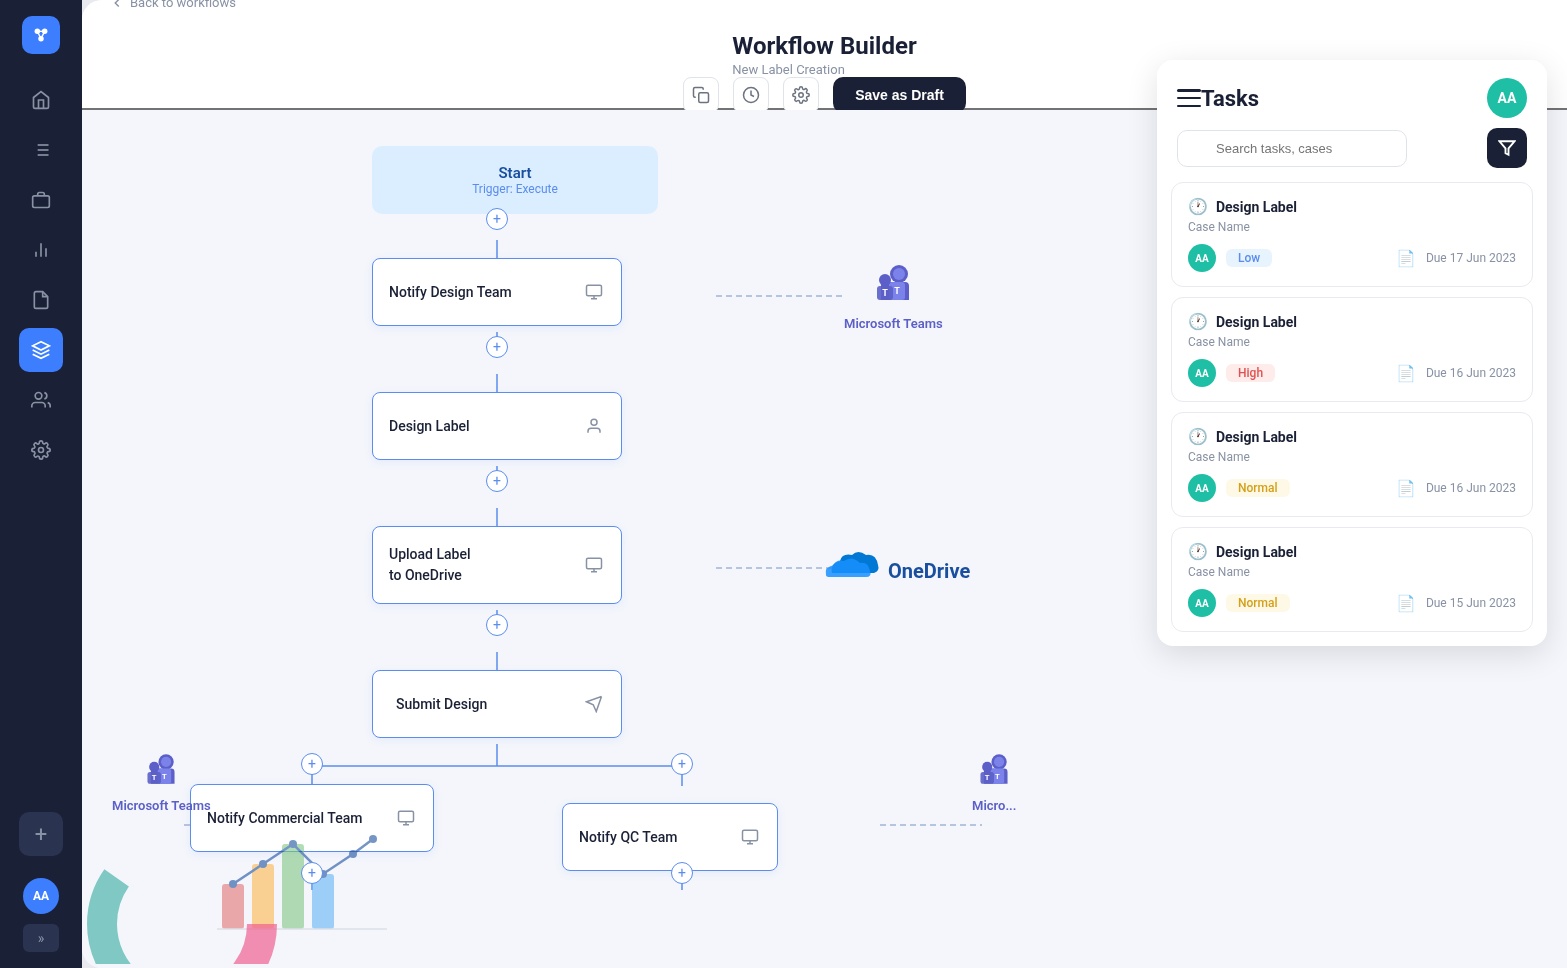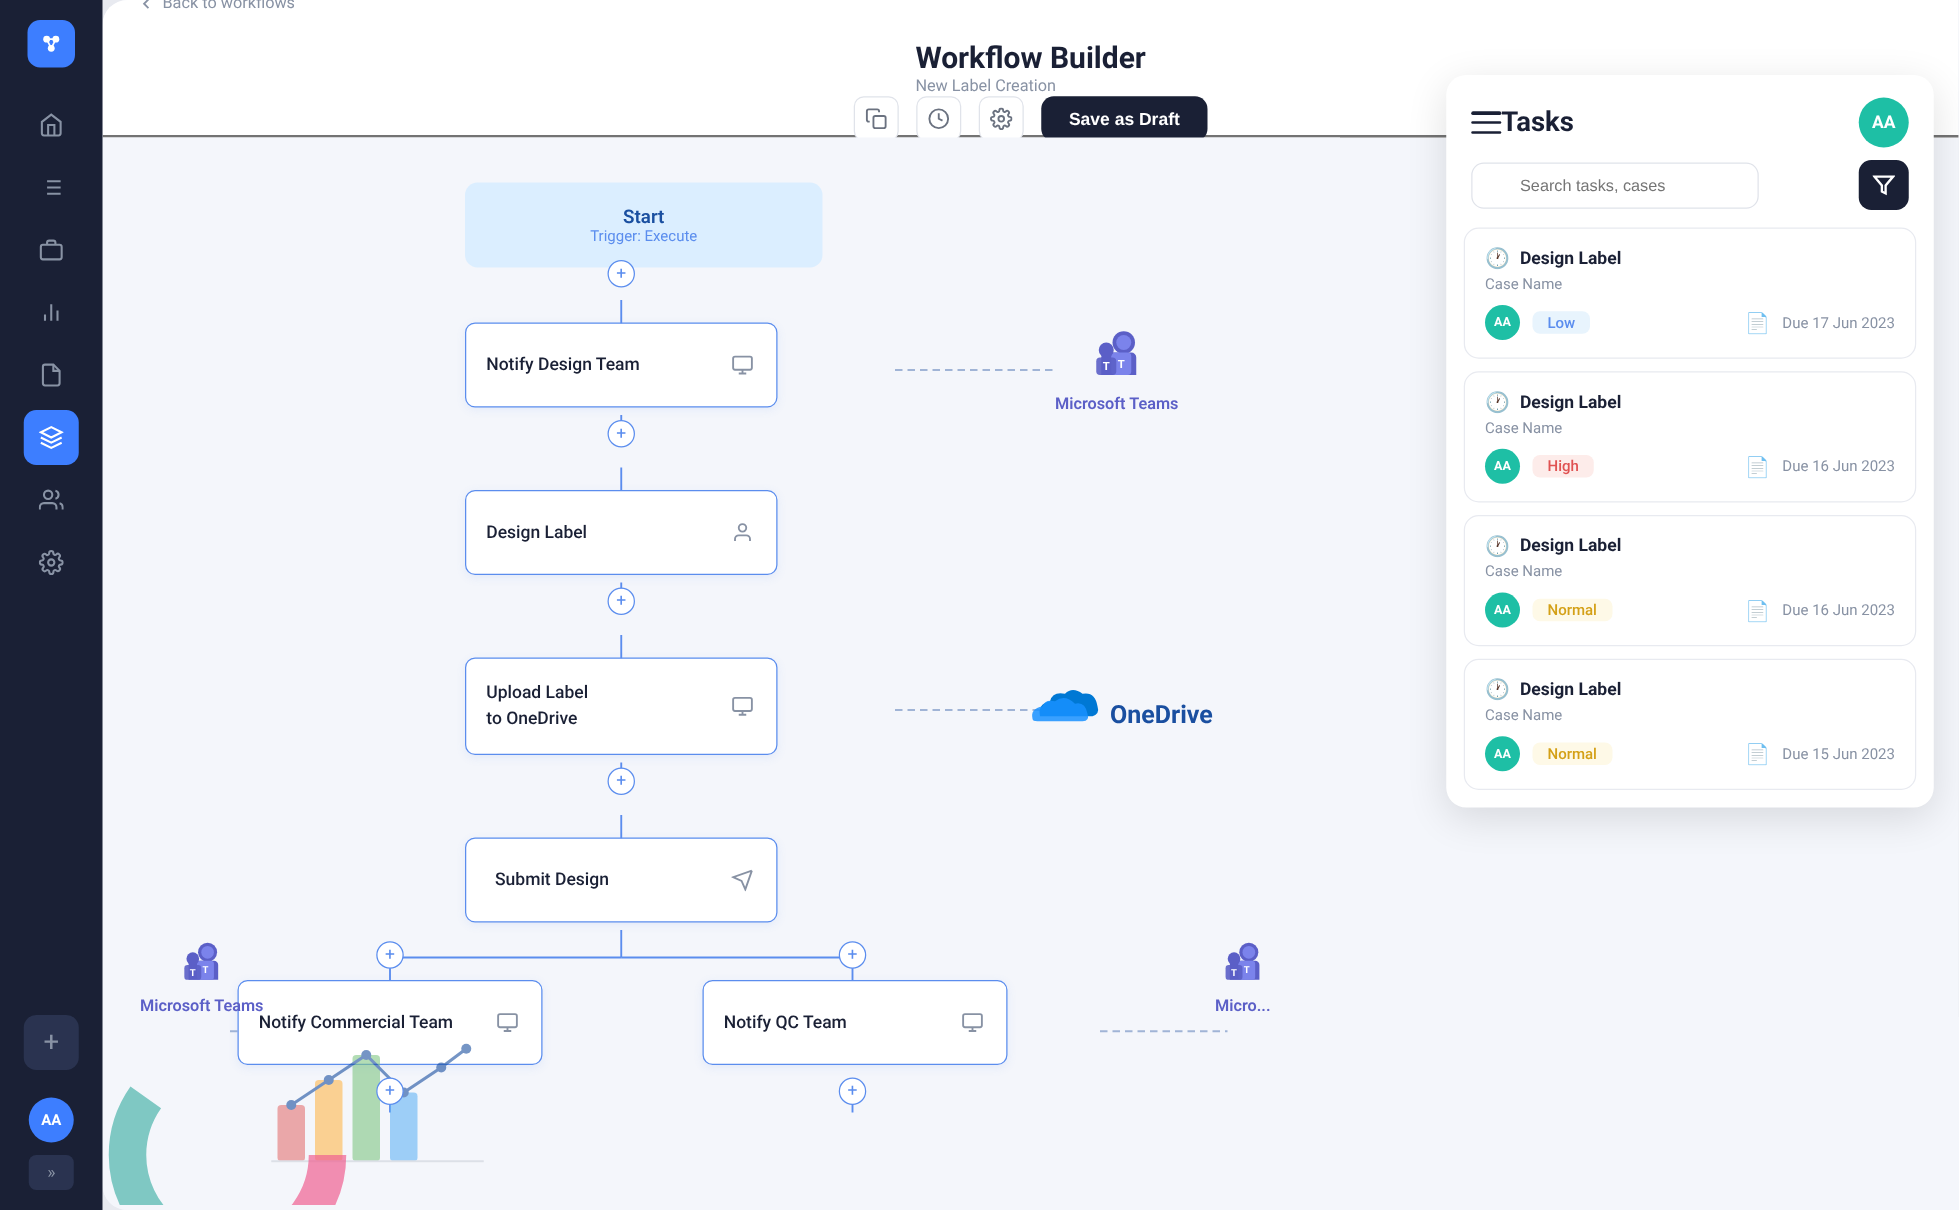--- a/index.html
+++ b/index.html
@@ -523,21 +523,21 @@
     <div class="wf-node" style="left:108px;top:674px;width:244px;height:68px;">
       <span>Notify Commercial Team</span>
       <div class="wf-node-icon">
         <svg width="18" height="18" viewBox="0 0 24 24" fill="none" stroke="currentColor" stroke-width="2">
             <rect x="2" y="3" width="20" height="14" rx="2"></rect>
             <path d="M8 21h8M12 17v4"></path>
           </svg>
       </div>
     </div>
 
-    <div class="wf-node" style="left:480px;top:674px;width:244px;height:68px;">
+    <div class="wf-node" style="left:480px;top:693px;width:216px;height:68px;">
       <span>Notify QC Team</span>
       <div class="wf-node-icon">
         <svg width="18" height="18" viewBox="0 0 24 24" fill="none" stroke="currentColor" stroke-width="2">
             <rect x="2" y="3" width="20" height="14" rx="2"></rect>
             <path d="M8 21h8M12 17v4"></path>
           </svg>
       </div>
     </div>
 
     <div class="wf-plus" style="left:219px;top:752px;">+</div>

